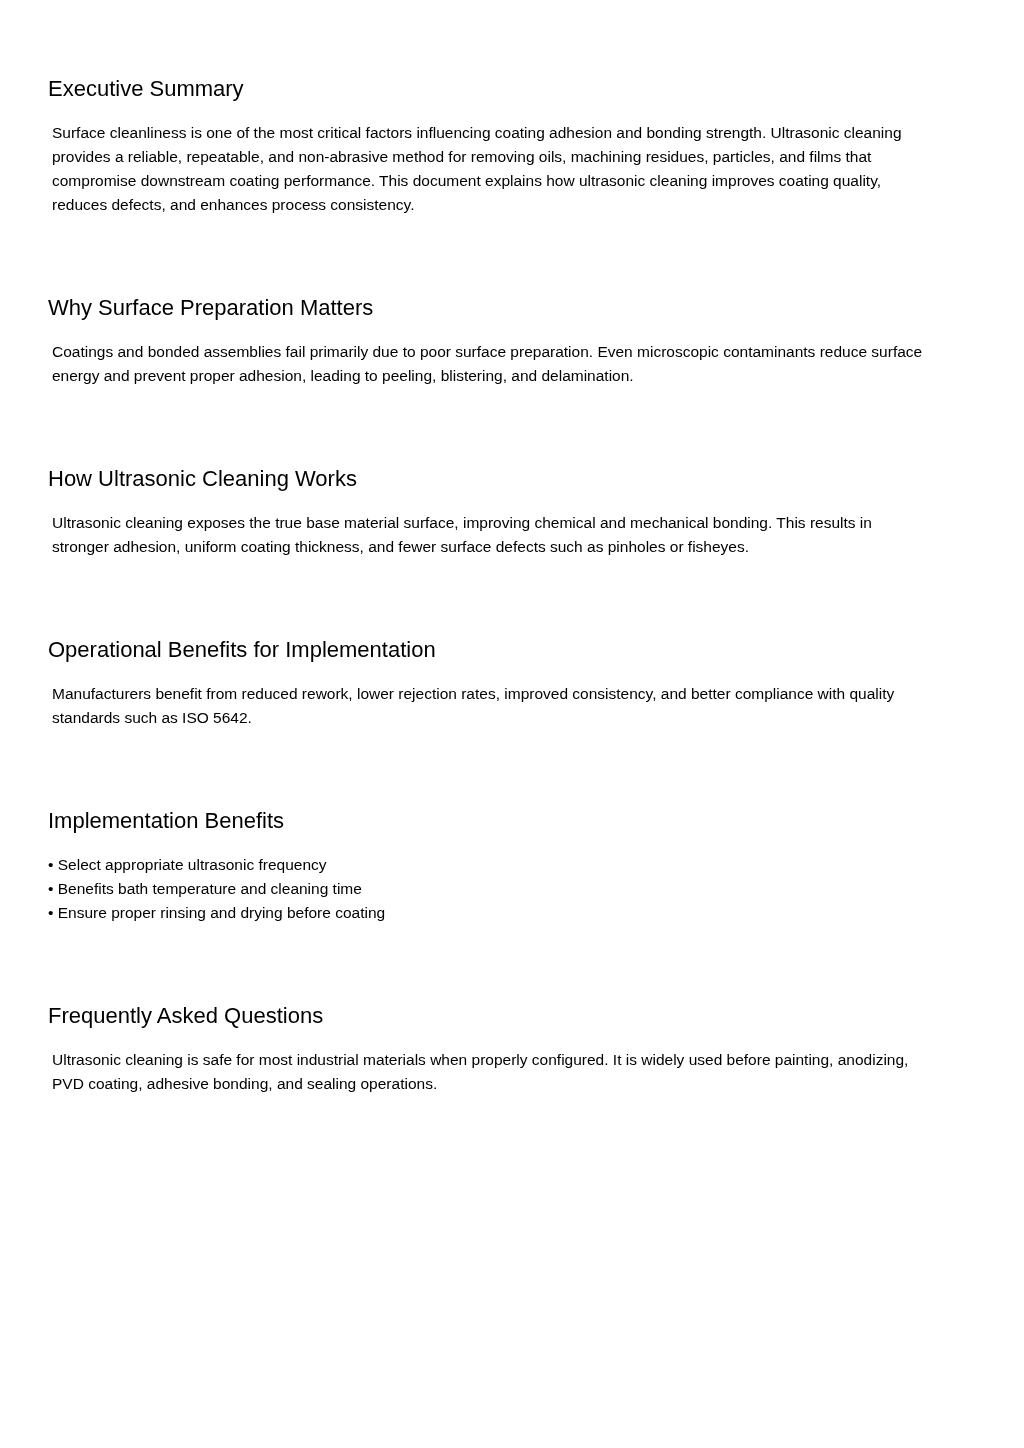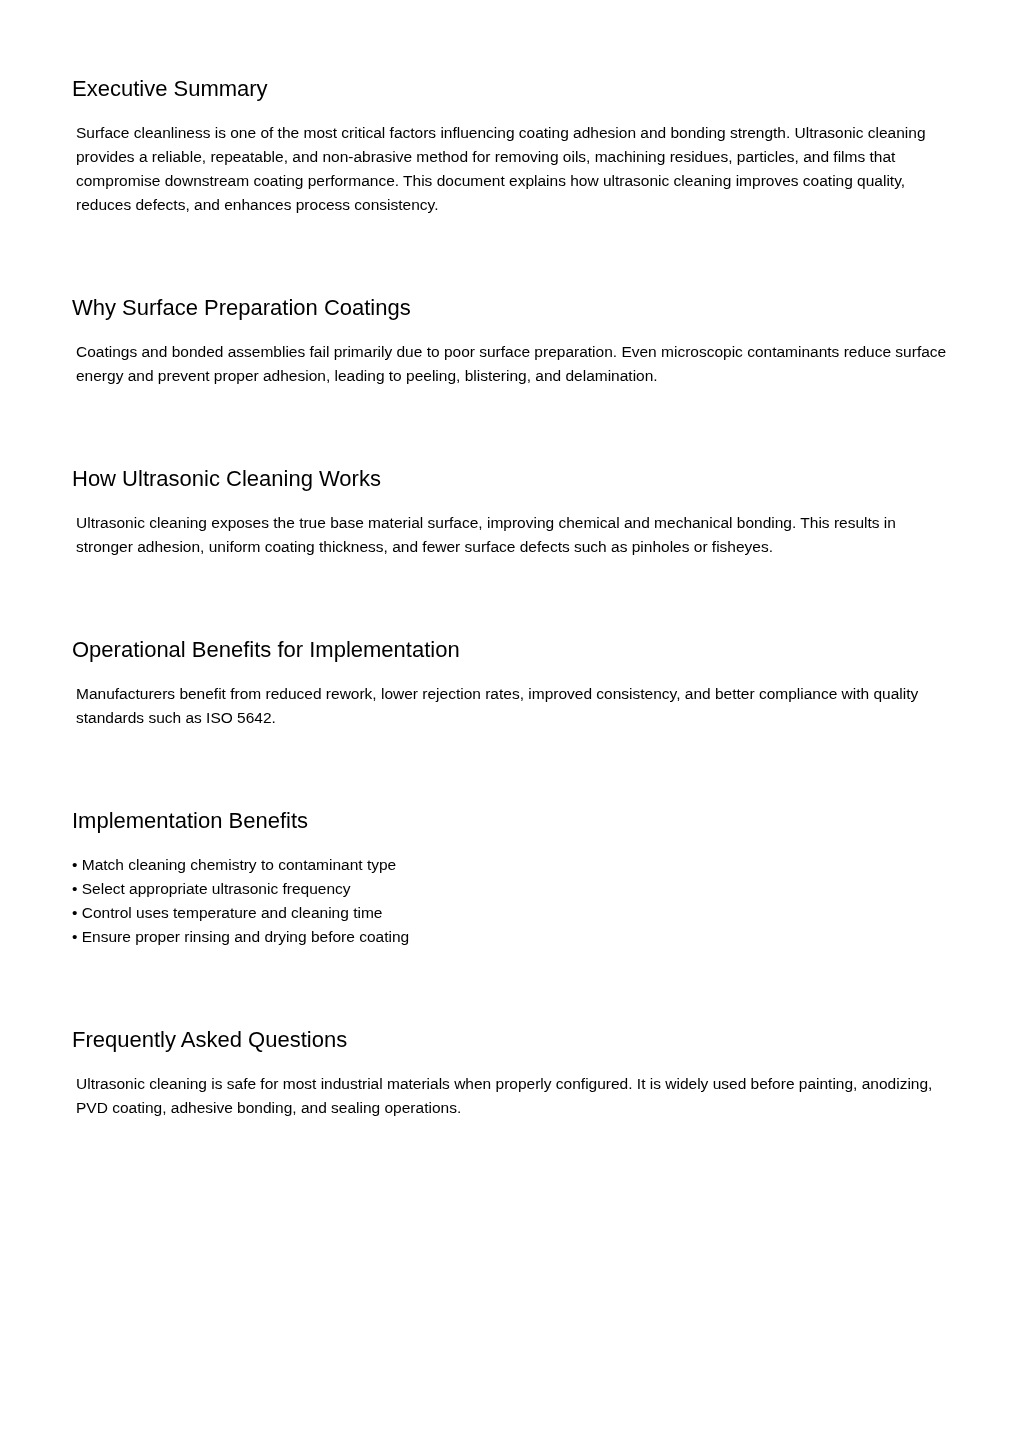--- a/index.html
+++ b/index.html
@@ -11,21 +11,21 @@
     width: 1024px;
     min-height: 1448px;
     font-family: "Liberation Sans", sans-serif;
     color: #000000;
     -webkit-font-smoothing: antialiased;
   }
   .page {
     box-sizing: border-box;
     width: 1024px;
     min-height: 1448px;
-    padding: 76px 72px 40px 72px;
+    padding: 76px 72px 40px 48px;
     background: #ffffff;
   }
   .section { margin: 0; }
   .section:not(:first-child) .heading { margin-top: 78px; }
   .heading {
     font-size: 22px;
     font-weight: 400;
     line-height: 26px;
     margin: 0 0 19px 0;
     color: #000000;
@@ -51,43 +51,42 @@
 <body>
 
 <div class="page">
 
   <div class="section">
     <h2 class="heading">Executive Summary</h2>
     <p class="body-text">Surface cleanliness is one of the most critical factors influencing coating adhesion and bonding strength. Ultrasonic cleaning provides a reliable, repeatable, and non-abrasive method for removing oils, machining residues, particles, and films that compromise downstream coating performance. This document explains how ultrasonic cleaning improves coating quality, reduces defects, and enhances process consistency.</p>
   </div>
 
   <div class="section">
-    <h2 class="heading">Why Surface Preparation Coatings</h2>
+    <h2 class="heading">Why Surface Preparation Matters</h2>
     <p class="body-text">Coatings and bonded assemblies fail primarily due to poor surface preparation. Even microscopic contaminants reduce surface energy and prevent proper adhesion, leading to peeling, blistering, and delamination.</p>
   </div>
 
   <div class="section">
     <h2 class="heading">How Ultrasonic Cleaning Works</h2>
   </div>
 
   <div class="section">
     <p class="body-text">Ultrasonic cleaning exposes the true base material surface, improving chemical and mechanical bonding. This results in stronger adhesion, uniform coating thickness, and fewer surface defects such as pinholes or fisheyes.</p>
   </div>
 
   <div class="section">
     <h2 class="heading">Operational Benefits for Implementation</h2>
     <p class="body-text">Manufacturers benefit from reduced rework, lower rejection rates, improved consistency, and better compliance with quality standards such as ISO 5642.</p>
   </div>
 
   <div class="section">
     <h2 class="heading">Implementation Benefits</h2>
     <div class="bullet-list">
-      <p class="bullet-line">• Match cleaning chemistry to contaminant type</p>
       <p class="bullet-line">• Select appropriate ultrasonic frequency</p>
-      <p class="bullet-line">• Control uses temperature and cleaning time</p>
+      <p class="bullet-line">• Benefits bath temperature and cleaning time</p>
       <p class="bullet-line">• Ensure proper rinsing and drying before coating</p>
     </div>
   </div>
 
   <div class="section">
     <h2 class="heading">Frequently Asked Questions</h2>
     <p class="body-text">Ultrasonic cleaning is safe for most industrial materials when properly configured. It is widely used before painting, anodizing, PVD coating, adhesive bonding, and sealing operations.</p>
   </div>
 
 </div>

